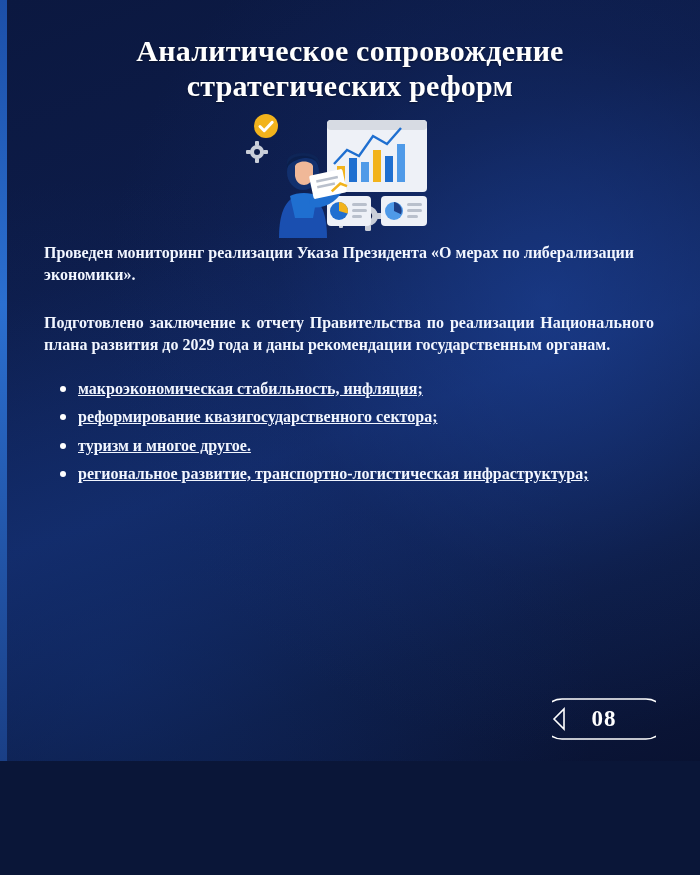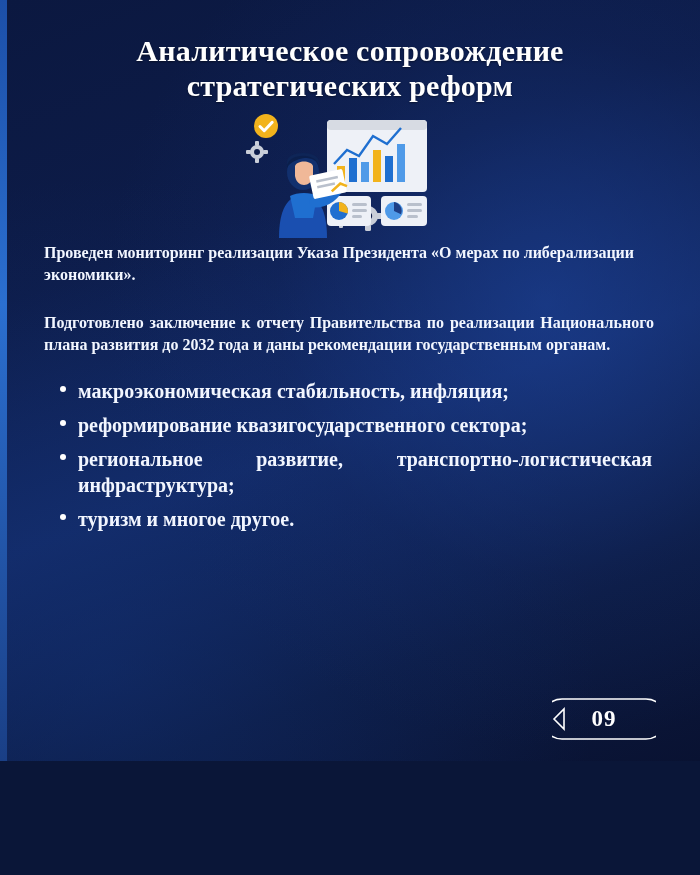--- a/index.html
+++ b/index.html
@@ -62,28 +62,29 @@
   p.gap-1 { margin-top: 26px; }
   p.gap-2 { margin-top: 26px; }
 
   ul.bullets {
     margin: 22px 0 0 0;
     padding-left: 34px;
     list-style: none;
   }
   ul.bullets li {
     position: relative;
-    font-size: 20px;
+    font-size: 16px;
     line-height: 1.34;
     font-weight: 700;
     color: #f2f6ff;
     margin-bottom: 7px;
     text-align: justify;
     text-align-last: left;
     padding-right: 4px;
+    text-decoration: underline;
   }
   ul.bullets li:before {
     content: "";
     position: absolute;
     left: -18px;
     top: 8px;
     width: 6px;
     height: 6px;
     border-radius: 50%;
     background: #ffffff;
@@ -183,31 +184,31 @@
       <path d="M80 92 C92 92 100 84 104 76" stroke="#1f6fd0" stroke-width="11" fill="none" stroke-linecap="round"></path>
       <rect x="76" y="62" width="34" height="24" rx="2" fill="#ffffff" transform="rotate(-12 93 74)"></rect>
       <rect x="81" y="68" width="22" height="2.6" fill="#b9c0cc" transform="rotate(-12 92 69)"></rect>
       <rect x="82" y="74" width="18" height="2.6" fill="#b9c0cc" transform="rotate(-12 91 75)"></rect>
       <path d="M96 80 l10 -6 l6 4" stroke="#f2b31c" stroke-width="2.6" fill="none" transform="rotate(-12 103 77)"></path>
     </svg>
   </div>
 
   <div class="body-text">
     <p class="para">Проведен мониторинг реализации Указа Президента «О мерах по либерализации экономики».</p>
-    <p class="para justify gap-1">Подготовлено заключение к отчету Правительства по реализации Национального плана развития до 2032 года и даны рекомендации государственным органам.</p>
+    <p class="para justify gap-1">Подготовлено заключение к отчету Правительства по реализации Национального плана развития до 2029 года и даны рекомендации государственным органам.</p>
 
     <ul class="bullets">
       <li>макроэкономическая стабильность, инфляция;</li>
       <li>реформирование квазигосударственного сектора;</li>
+      <li>туризм и многое другое.</li>
       <li>региональное развитие, транспортно-логистическая инфраструктура;</li>
-      <li>туризм и многое другое.</li>
     </ul>
   </div>
 
   <div class="page-badge">
     <svg class="frame" viewBox="0 0 104 48" xmlns="http://www.w3.org/2000/svg" aria-hidden="true">
       <path d="M10 4 H94 A10 10 0 0 1 94 44 H10 A20 20 0 0 1 10 4 Z" fill="none" stroke="#ffffff" stroke-width="1.6"></path>
       <path d="M2 24 L12 14 L12 34 Z" fill="none" stroke="#ffffff" stroke-width="1.6"></path>
     </svg>
-    <span class="num">09</span>
+    <span class="num">08</span>
   </div>
 
 </div>
 
 </body></html>

